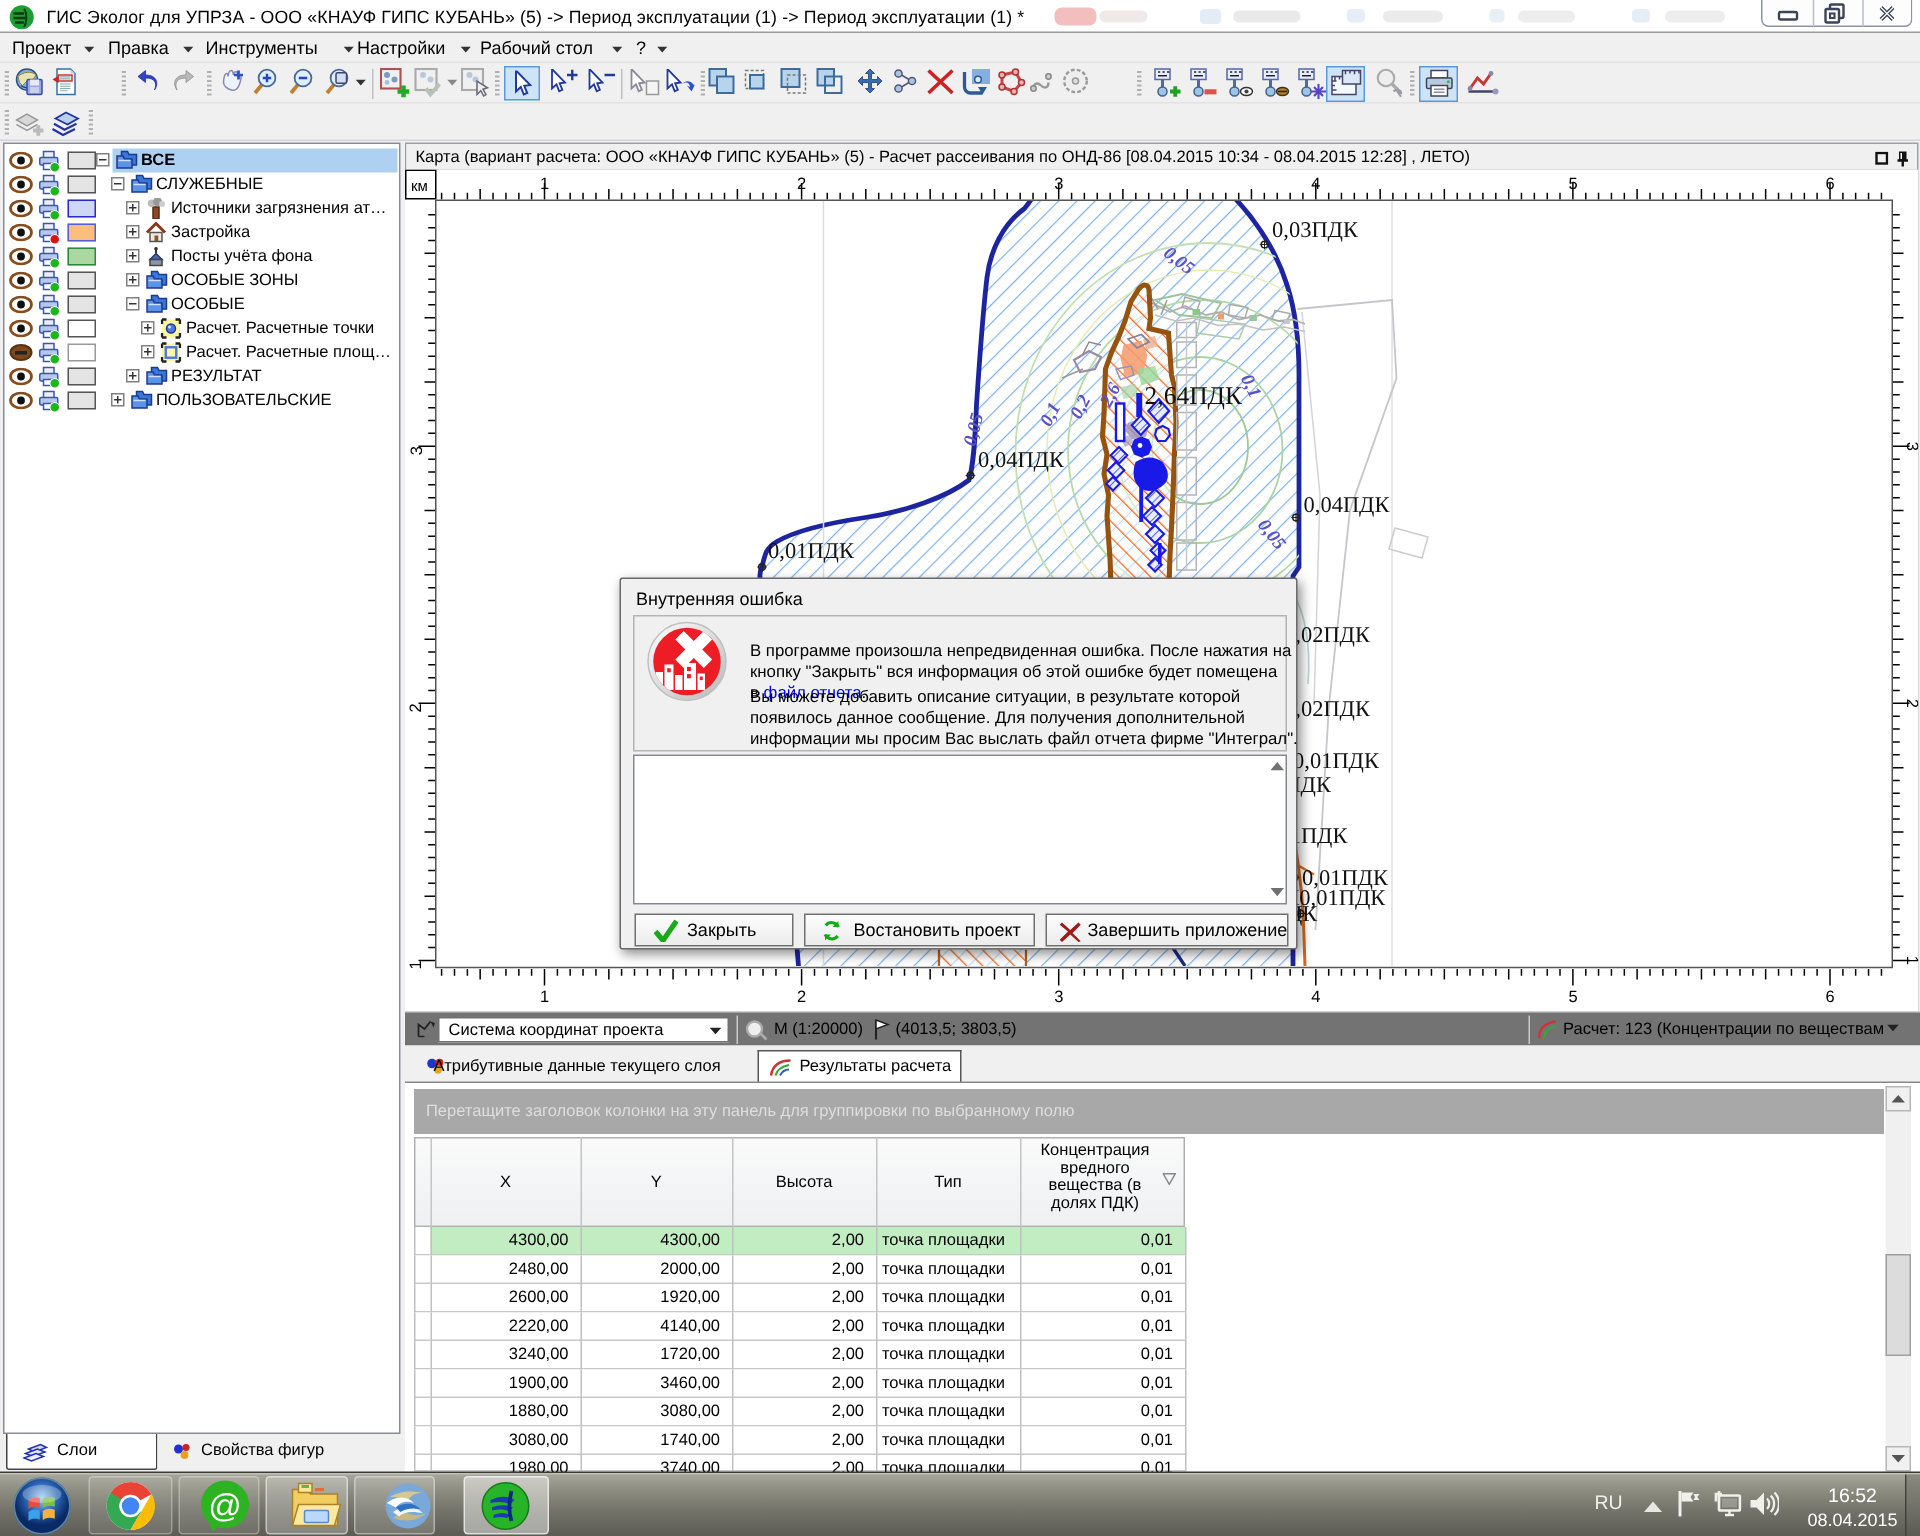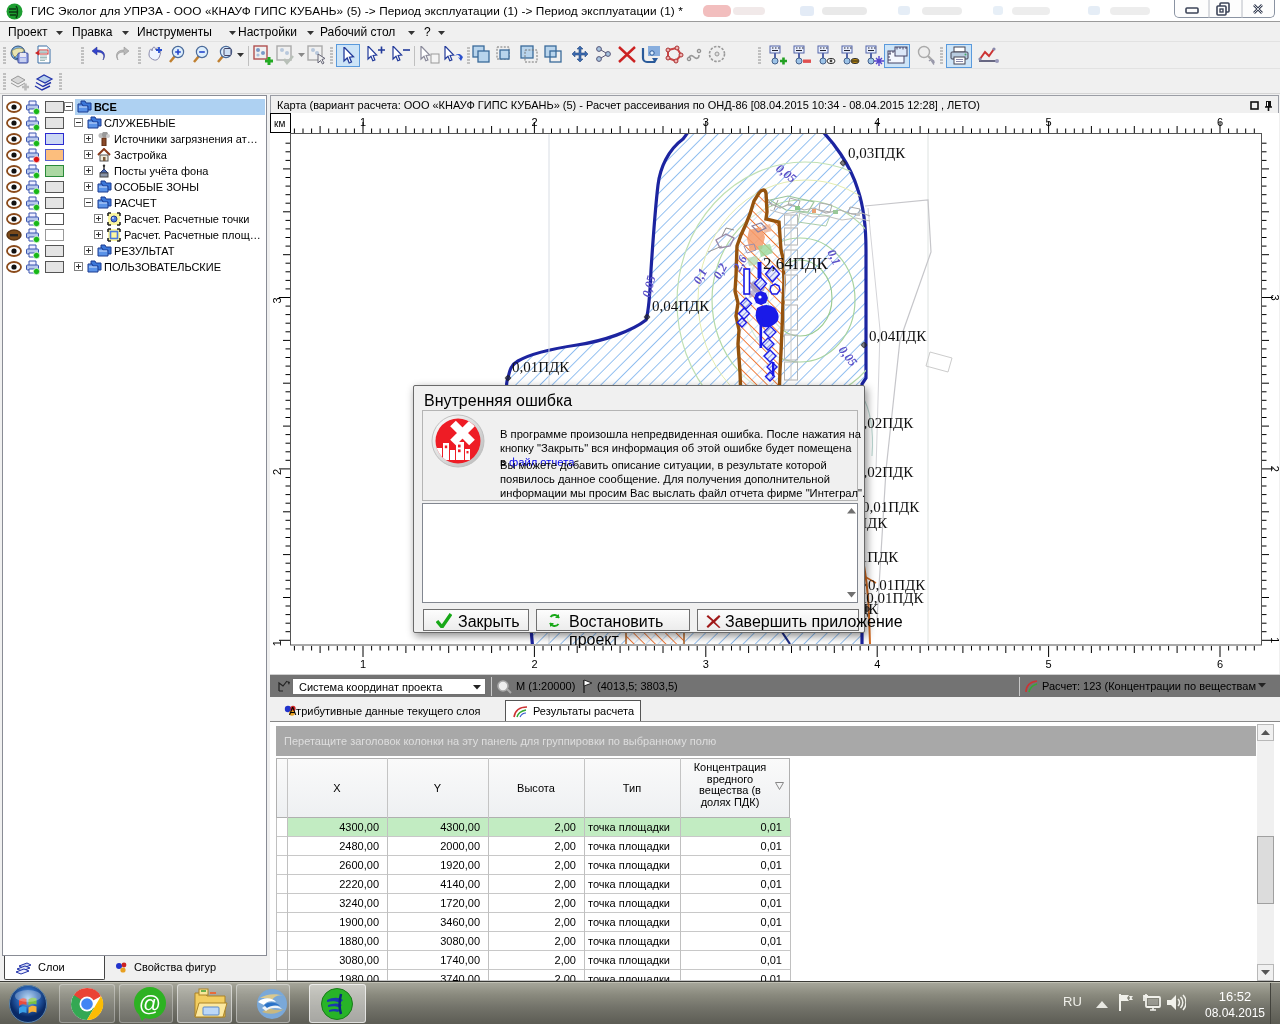--- a/index.html
+++ b/index.html
@@ -1,19 +1,19 @@
 <!DOCTYPE html>
 <html><head><meta charset="utf-8">
 <style>
 *{margin:0;padding:0;box-sizing:border-box;}
 html,body{width:1280px;height:1024px;overflow:hidden;background:#f0f0f0;
  font-family:"Liberation Sans",sans-serif;-webkit-font-smoothing:antialiased;}
 .abs{position:absolute;}
 .t11{font-size:11px;color:#000;}
-.t12{font-size:16px;color:#000;}
+.t12{font-size:12px;color:#000;}
 </style></head>
 <body>
 
 <div class="abs" style="left:0;top:0;width:1280px;height:22px;background:#ffffff;border-bottom:1px solid #9a9a9a;">
  <svg class="abs" style="left:6px;top:3px" width="17" height="17" viewBox="0 0 17 17">
    <circle cx="8.5" cy="8.5" r="8" fill="#1d9e31"></circle>
    <path d="M3 6h7M3 9h8M4 12h6" stroke="#0a3a12" stroke-width="1.6"></path>
    <path d="M10 3c2 2 2 9 0 12" stroke="#0a3a12" stroke-width="1.4" fill="none"></path>
  </svg>
  <div class="abs" style="left:31px;top:4px;font-size:11.8px;color:#000;letter-spacing:0.1px;">ГИС Эколог для УПРЗА - ООО «КНАУФ ГИПС КУБАНЬ» (5) -&gt; Период эксплуатации (1) -&gt; Период эксплуатации (1) *</div>
@@ -449,21 +449,21 @@
     <div class="abs" style="left:42px;top:101px;width:19px;height:12px;background:#e4e4e4;border:1px solid #555;"></div>
     <div class="abs" style="left:81px;top:102px;width:9px;height:9px;border:1px solid #808080;background:#fff;"></div>
     <svg class="abs" style="left:81px;top:102px" width="9" height="9">
       <path d="M2 4.5h5" stroke="#333"></path>
     </svg>
     <svg class="abs" style="left:94px;top:100px" width="15" height="13" viewBox="0 0 15 13">
 <path d="M4 1h4l1 2h5v7H4z" fill="#3b77d9" stroke="#1a3a90"></path>
 <path d="M1 4h4l1 2h5v6H1z" fill="#5b93e8" stroke="#1a3a90"></path>
 <path d="M2 7h8" stroke="#cfe0ff"></path>
     </svg>
-    <div class="abs t11" style="left:111px;top:101px;font-weight:normal;white-space:nowrap;">РАСЧЕТ</div>
+    <div class="abs t11" style="left:111px;top:101px;font-weight:normal;white-space:nowrap;">ОСОБЫЕ</div>
     <svg class="abs" style="left:3px;top:117px" width="16" height="12" viewBox="0 0 16 12">
 <ellipse cx="8" cy="6" rx="7" ry="5" fill="#fff" stroke="#8a4a1a" stroke-width="1.8"></ellipse>
 <circle cx="8" cy="6" r="2.6" fill="#111"></circle>
     </svg>
     <svg class="abs" style="left:22px;top:116px" width="17" height="15" viewBox="0 0 17 15">
 <path d="M4 5V1h7v4" fill="#eef" stroke="#3a55b0"></path>
 <rect x="1.5" y="5" width="12" height="5" rx="1" fill="#b8c8ec" stroke="#3a55b0"></rect>
 <path d="M4 9h7v4H4z" fill="#fff" stroke="#3a55b0"></path>
 <circle cx="11.5" cy="11.5" r="3.2" fill="#18b818" stroke="#fff" stroke-width=".7"></circle>
     </svg>

